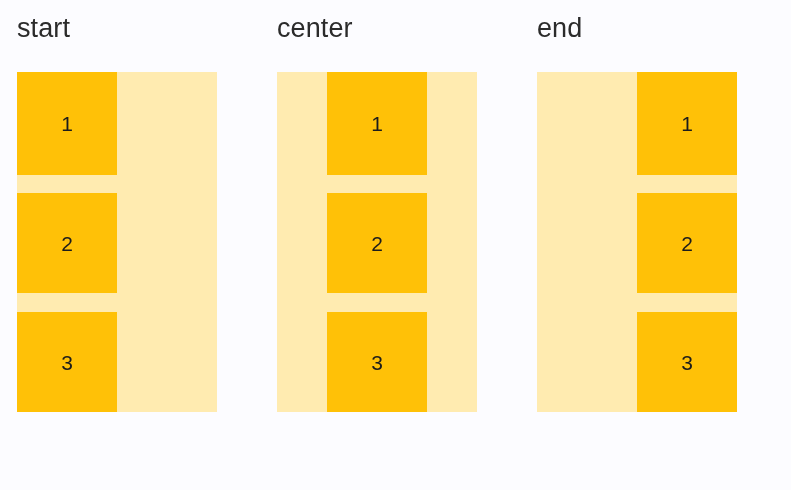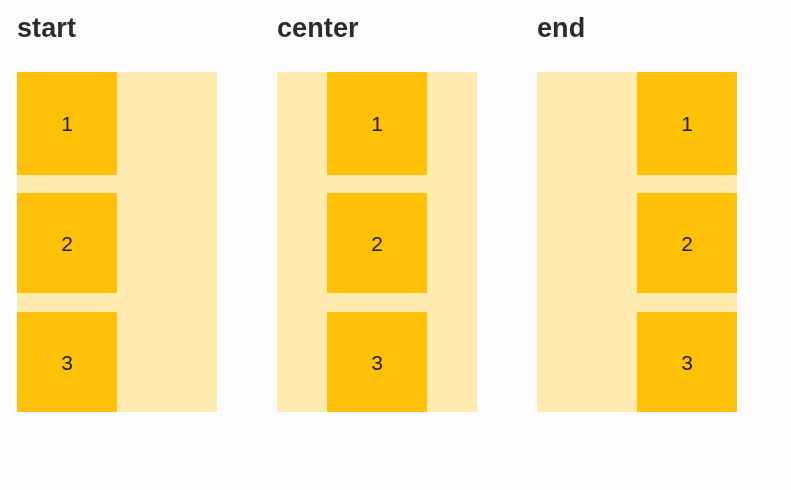--- a/index.html
+++ b/index.html
@@ -31,21 +31,21 @@
 
   .group-label {
     position: absolute;
     left: 0;
     top: 12px;
     font-size: 27px;
     line-height: 33px;
     color: #2b2b2b;
     letter-spacing: 0.1px;
     white-space: nowrap;
-    font-weight: 700;
+    font-weight: 400;
   }
 
   .flex-container {
     position: absolute;
     left: 0;
     top: 72px;
     width: 200px;
     height: 340px;
     background: #ffebb0;
     display: flex;

